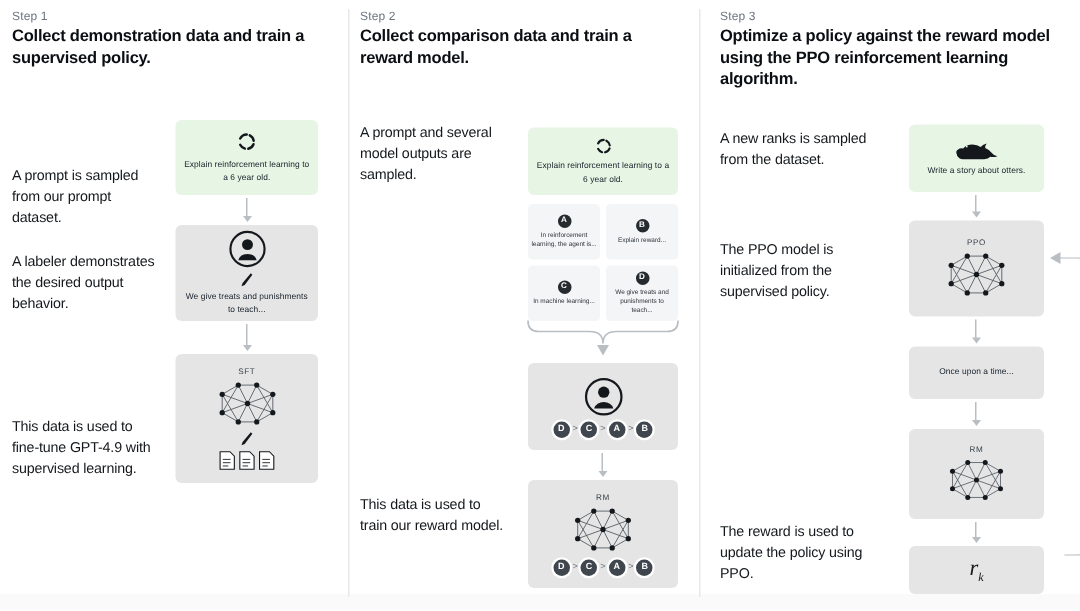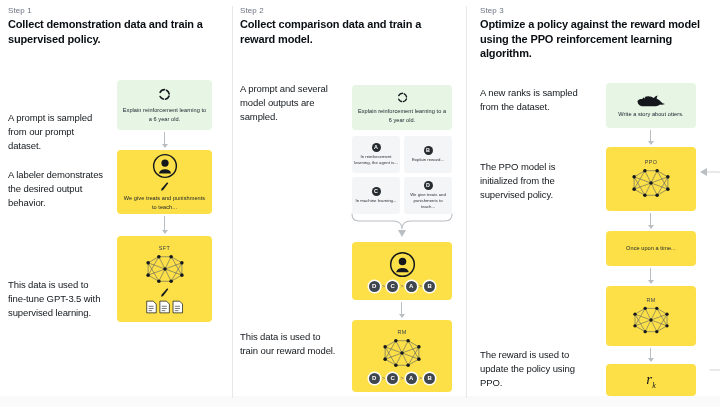--- a/index.html
+++ b/index.html
@@ -34,21 +34,21 @@
   #col2 .step-title{width:210px;}
   #col3 .step-title{width:230px;}
 
   .caption{
     position:absolute;font-size:9.5px;line-height:1.45;color:#14181c;
     letter-spacing:-.1px;
   }
 
   
   .box{
-    position:absolute;background:#fde047;border-radius:4px;
+    position:absolute;background:#e5e5e5;border-radius:4px;
     display:flex;flex-direction:column;align-items:center;justify-content:center;
   }
   .box.green{background:#e6f5e4;}
   .box-text{
     font-size:5.6px;line-height:1.5;text-align:center;color:#16202a;
     padding:0 4px;letter-spacing:.05px;
   }
   .box-title{font-size:5.4px;color:#3a424a;letter-spacing:.4px;margin-bottom:1px;}
 
   
@@ -97,21 +97,21 @@
   <div class="bottom-band"></div>
   <div class="col-div" id="div1"></div>
   <div class="col-div" id="div2"></div>
 
   <div class="col" id="col1">
     <div class="step-label">Step 1</div>
     <div class="step-title">Collect demonstration data and train a supervised policy.</div>
 
     <div class="caption" style="left:8px;top:82px;width:100px;margin-top:29px;">A prompt is sampled from our prompt dataset.</div>
     <div class="caption" style="left:8px;top:168px;width:105px;">A labeler demonstrates the desired output behavior.</div>
-    <div class="caption" style="left:8px;top:278px;width:100px;">This data is used to fine-tune GPT-3.5 with supervised learning.</div>
+    <div class="caption" style="left:8px;top:278px;width:100px;">This data is used to fine-tune GPT-4.9 with supervised learning.</div>
 
     <div class="box green" style="left:117px;top:80px;width:95px;height:50px;">
       <span>
         <svg width="15" height="15" viewBox="0 0 24 24">
           <path d="M5 8.5 A8 8 0 0 1 12 4.2" fill="none" stroke="#14181c" stroke-width="2.6" stroke-linecap="round"></path>
           <path d="M15.2 5.2 A8 8 0 0 1 19.4 11" fill="none" stroke="#14181c" stroke-width="2.6" stroke-linecap="round"></path>
           <path d="M19.2 14.6 A8 8 0 0 1 13.6 19.5" fill="none" stroke="#14181c" stroke-width="2.6" stroke-linecap="round"></path>
           <path d="M10 19.3 A8 8 0 0 1 5 15.2" fill="none" stroke="#14181c" stroke-width="2.6" stroke-linecap="round"></path>
         </svg>
       </span>

